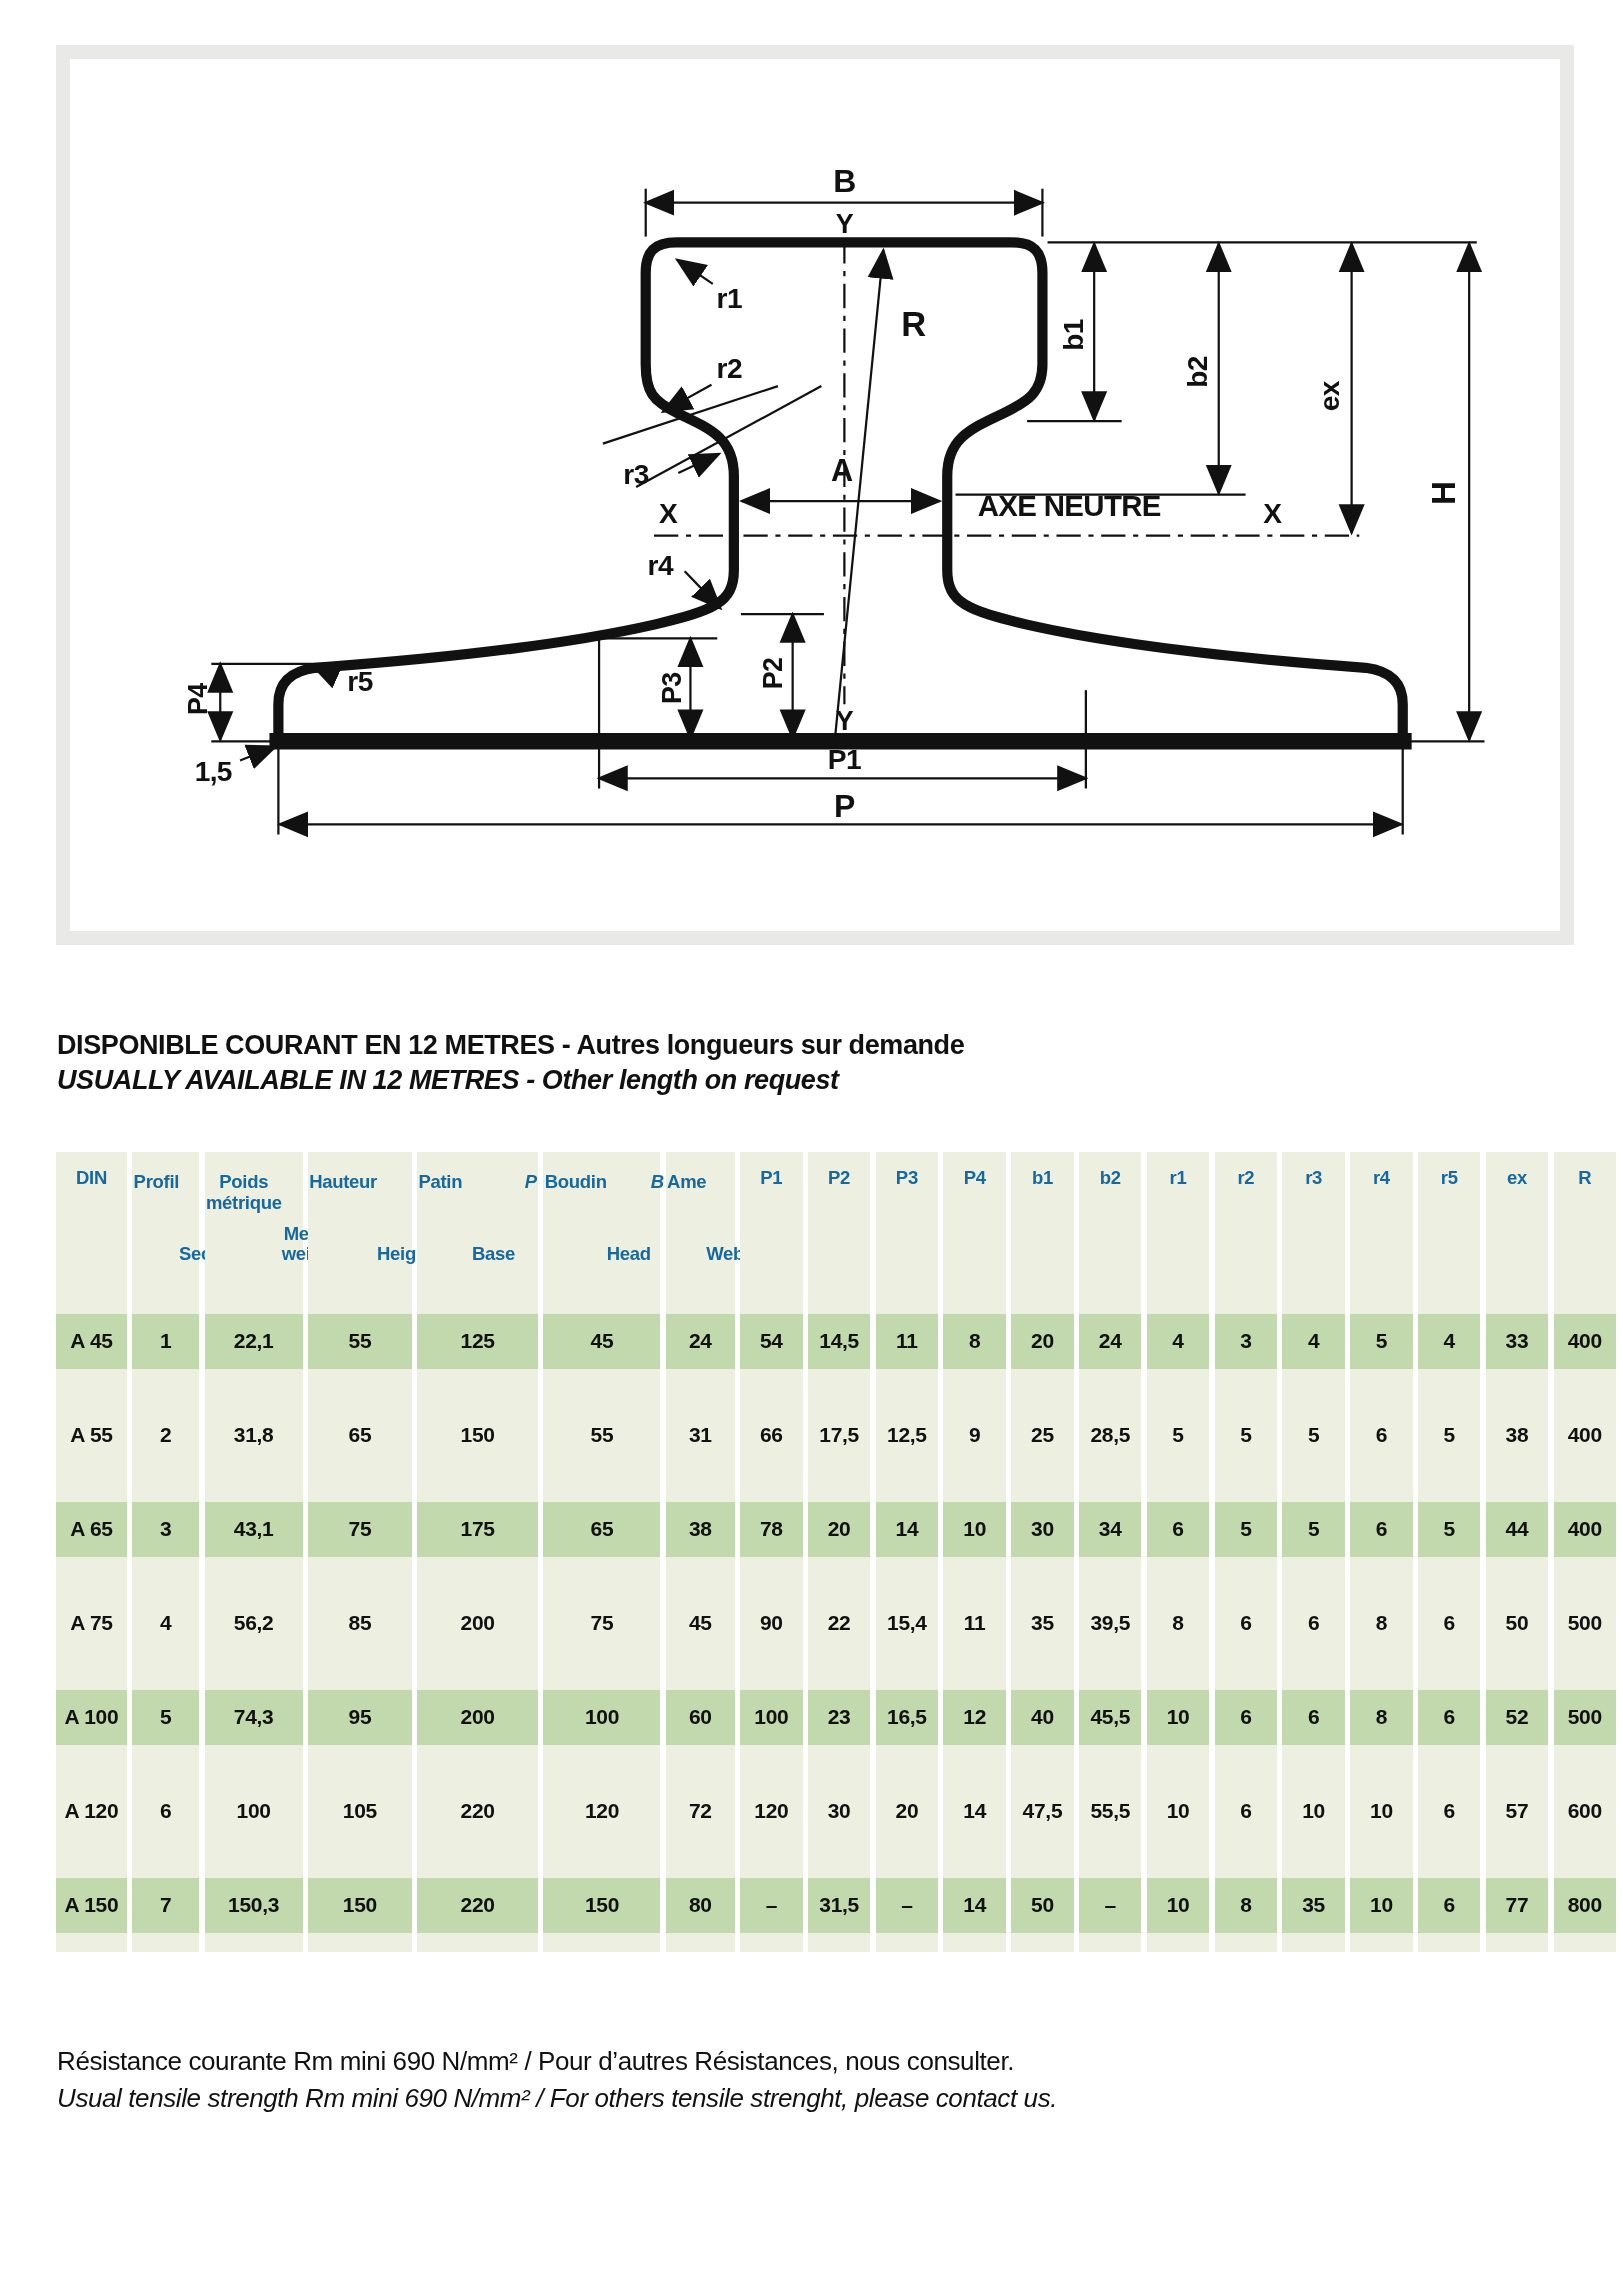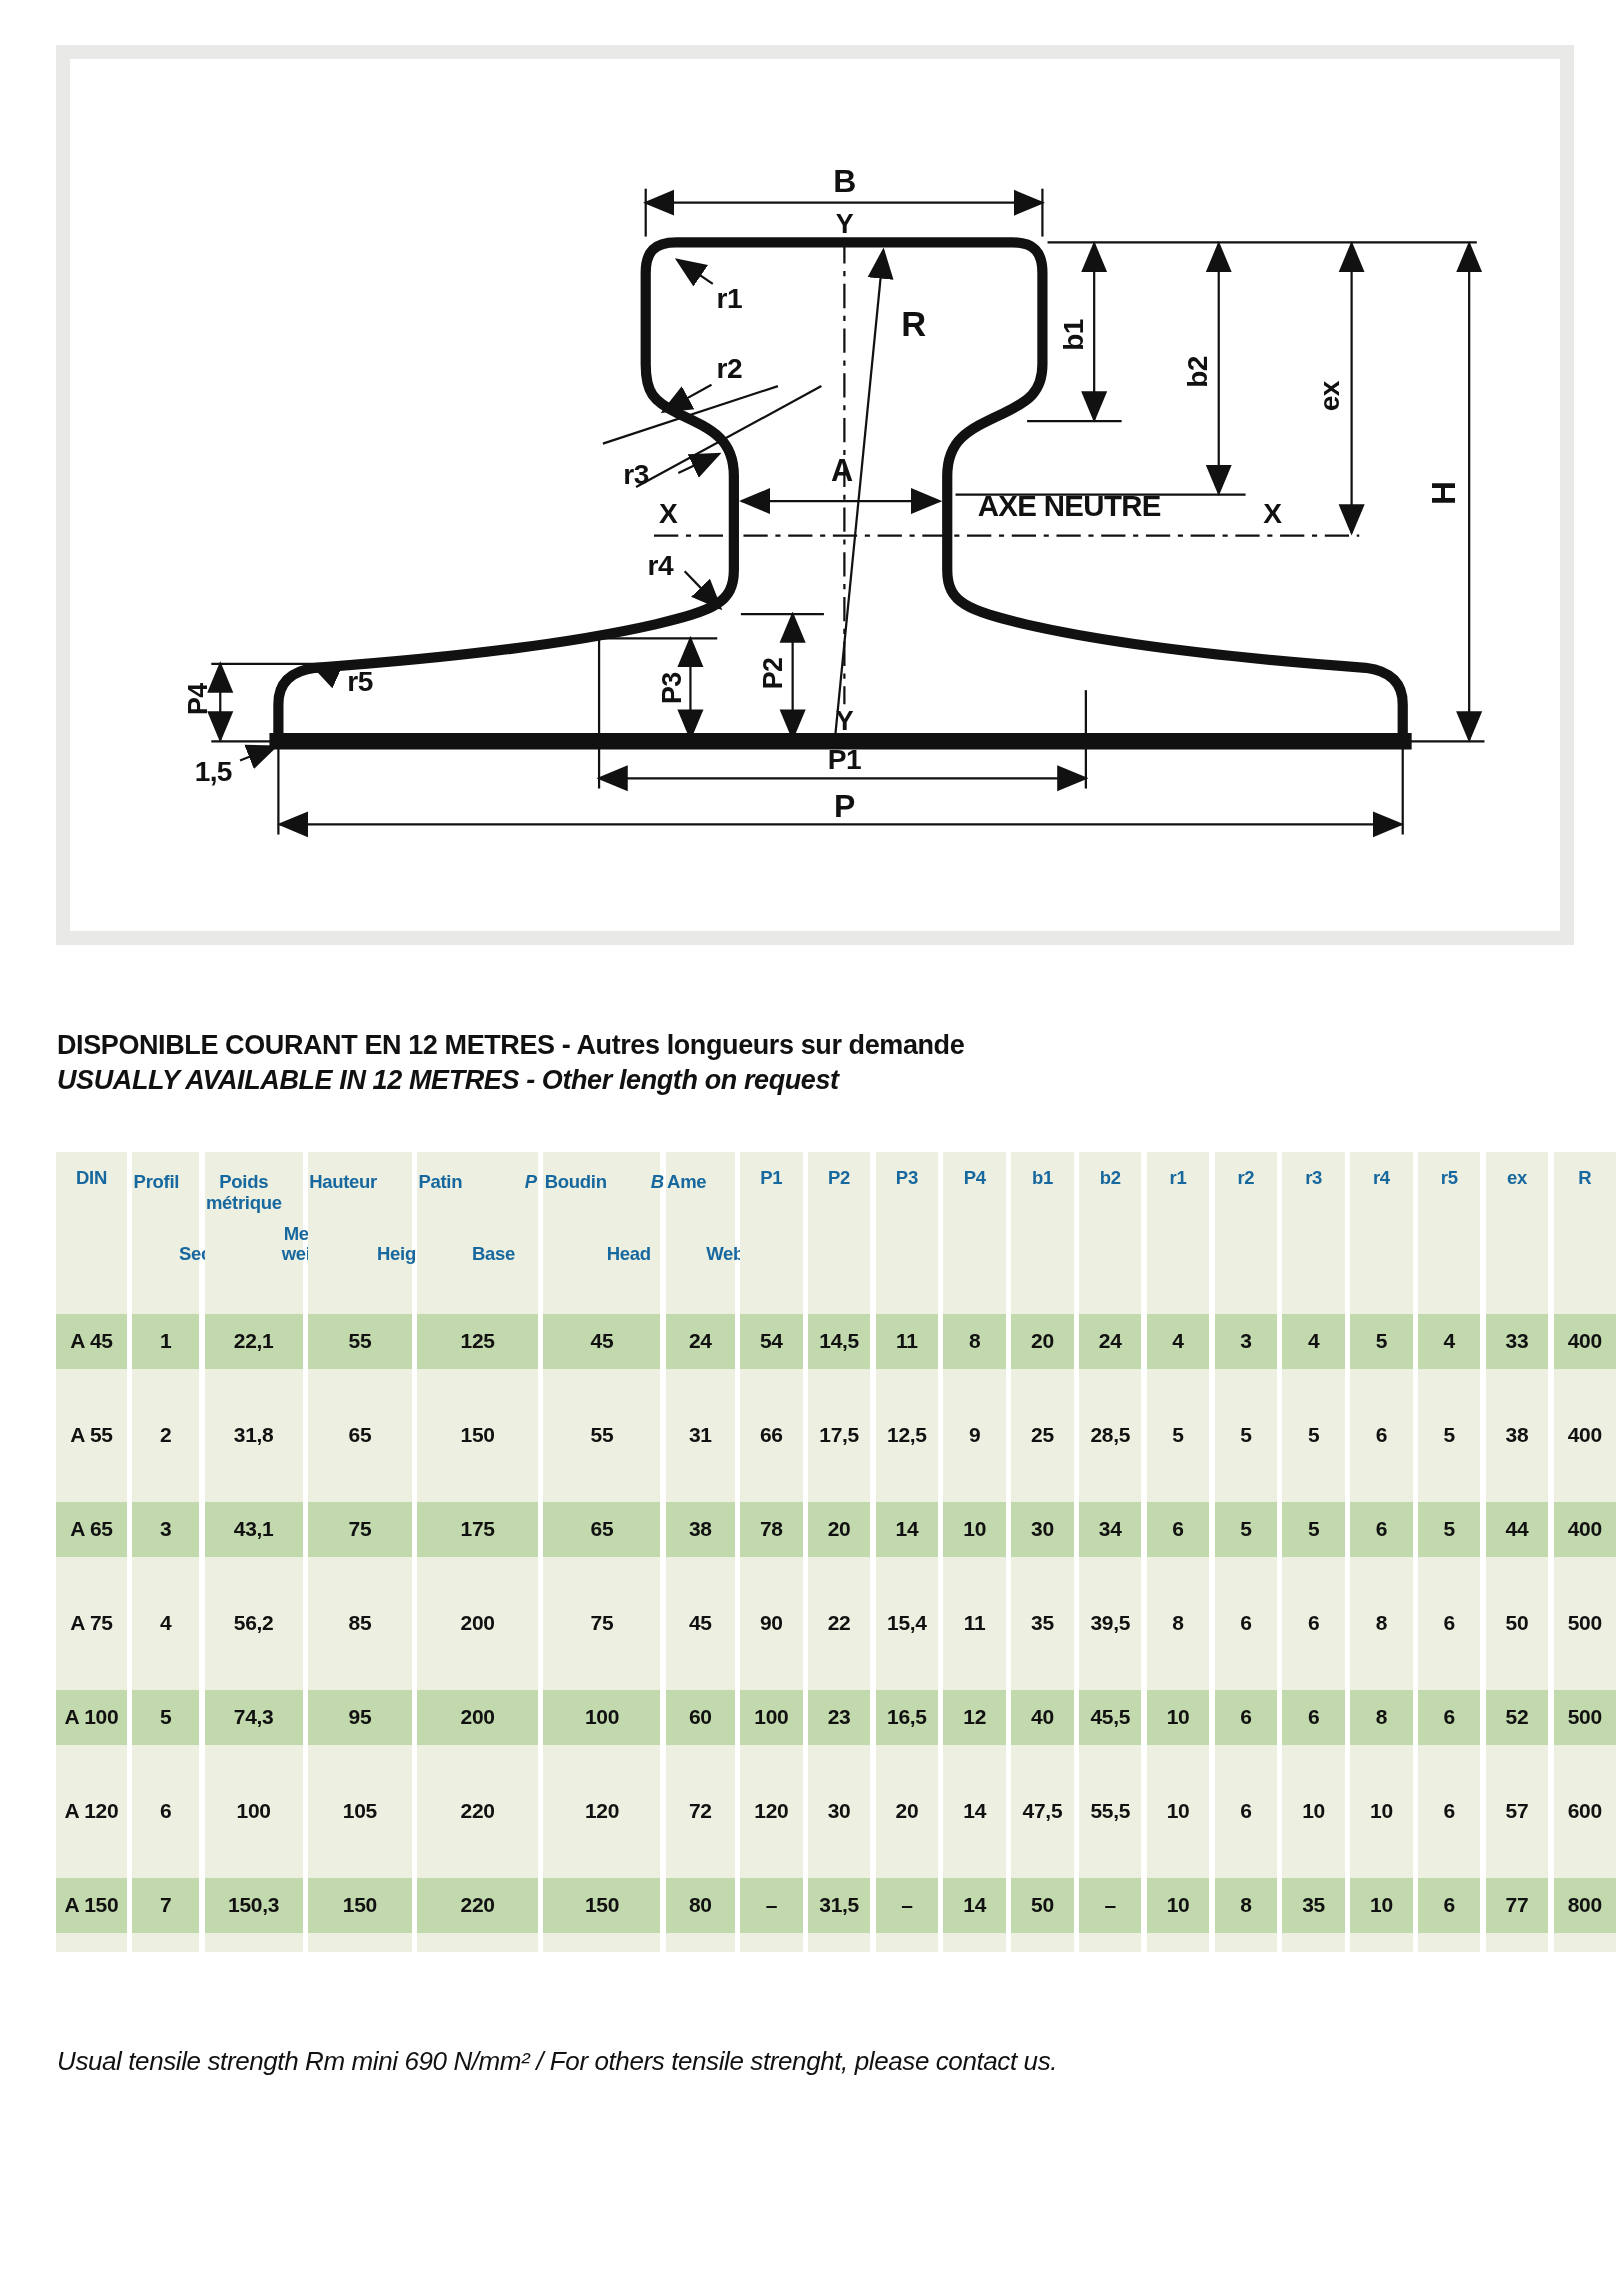--- a/index.html
+++ b/index.html
@@ -360,17 +360,18 @@
     <div class="td striped">10</div>
     <div class="td striped">8</div>
     <div class="td striped">35</div>
     <div class="td striped">10</div>
     <div class="td striped">6</div>
     <div class="td striped">77</div>
     <div class="td striped">800</div>
   </div>
 
 <div class="notes" id="note-strength">
+  <div class="fr">Résistance courante Rm mini 690 N/mm² / Pour d’autres Résistances, nous consulter.</div>
   <div class="en">Usual tensile strength Rm mini 690 N/mm² / For others tensile strenght, please contact us.</div>
 </div>
 <div class="notes" id="note-standard">
 </div>
 
 
 </body></html>

